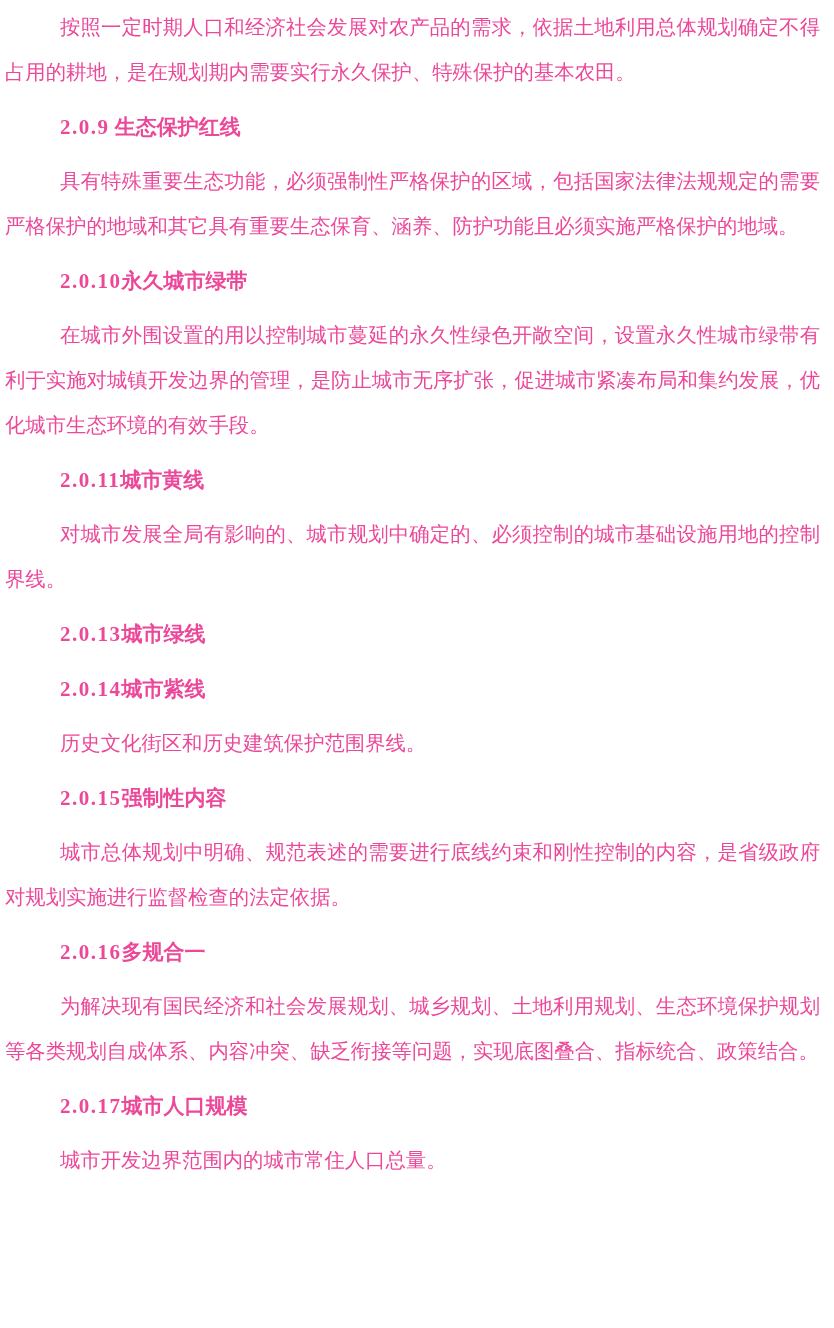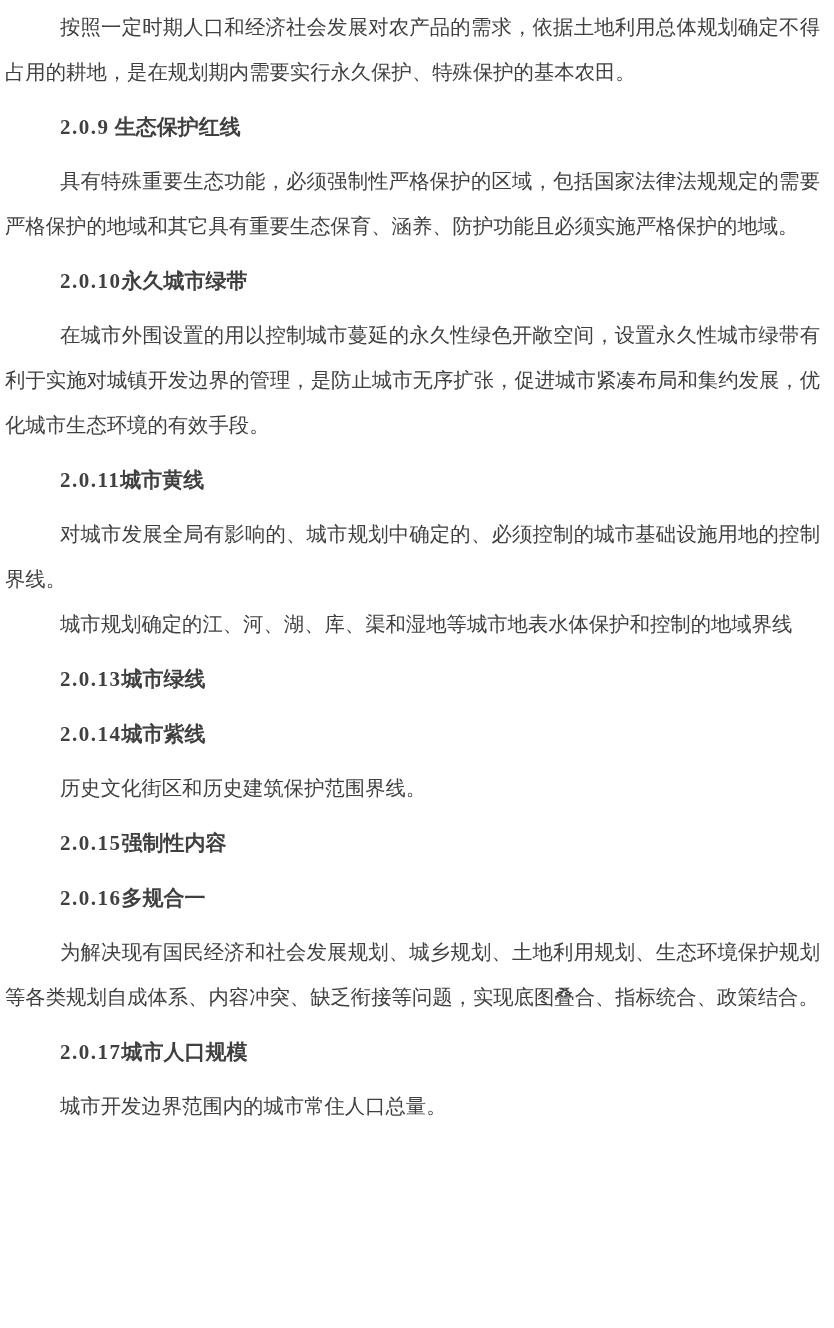--- a/index.html
+++ b/index.html
@@ -8,21 +8,21 @@
     background: #ffffff;
     overflow: hidden;
   }
   .page {
     position: relative;
     width: 834px;
     height: 1328px;
     box-sizing: border-box;
     padding: 5px 14px 0 5px;
     background: #ffffff;
-    color: #404040;
+    color: #ec4899;
     overflow: hidden;
     font-family: "Liberation Serif", serif;
   }
   .para {
     margin: 0;
     font-size: 20.35px;
     line-height: 45px;
     text-align: justify;
     text-indent: 55px;
     letter-spacing: 0;
@@ -49,28 +49,28 @@
 
   <h2 class="heading"><span class="num">2.0.9</span><span> </span><span>生态保护红线</span></h2>
   <p class="para">具有特殊重要生态功能，必须强制性严格保护的区域，包括国家法律法规规定的需要严格保护的地域和其它具有重要生态保育、涵养、防护功能且必须实施严格保护的地域。</p>
 
   <h2 class="heading"><span class="num">2.0.10</span><span></span><span>永久城市绿带</span></h2>
   <p class="para">在城市外围设置的用以控制城市蔓延的永久性绿色开敞空间，设置永久性城市绿带有利于实施对城镇开发边界的管理，是防止城市无序扩张，促进城市紧凑布局和集约发展，优化城市生态环境的有效手段。</p>
 
   <h2 class="heading"><span class="num">2.0.11</span><span></span><span>城市黄线</span></h2>
   <p class="para">对城市发展全局有影响的、城市规划中确定的、必须控制的城市基础设施用地的控制界线。</p>
 
-  <p class="para">城市规划确定的江、河、湖、库、渠和湿地等城市地表水体保护和控制的地域界线</p>
 
   <h2 class="heading"><span class="num">2.0.13</span><span></span><span>城市绿线</span></h2>
 
   <h2 class="heading"><span class="num">2.0.14</span><span></span><span>城市紫线</span></h2>
   <p class="para">历史文化街区和历史建筑保护范围界线。</p>
 
   <h2 class="heading"><span class="num">2.0.15</span><span></span><span>强制性内容</span></h2>
+  <p class="para">城市总体规划中明确、规范表述的需要进行底线约束和刚性控制的内容，是省级政府对规划实施进行监督检查的法定依据。</p>
 
   <h2 class="heading"><span class="num">2.0.16</span><span></span><span>多规合一</span></h2>
   <p class="para">为解决现有国民经济和社会发展规划、城乡规划、土地利用规划、生态环境保护规划等各类规划自成体系、内容冲突、缺乏衔接等问题，实现底图叠合、指标统合、政策结合。</p>
 
   <h2 class="heading"><span class="num">2.0.17</span><span></span><span>城市人口规模</span></h2>
   <p class="para">城市开发边界范围内的城市常住人口总量。</p>
 
 </div>
 
 </body></html>

